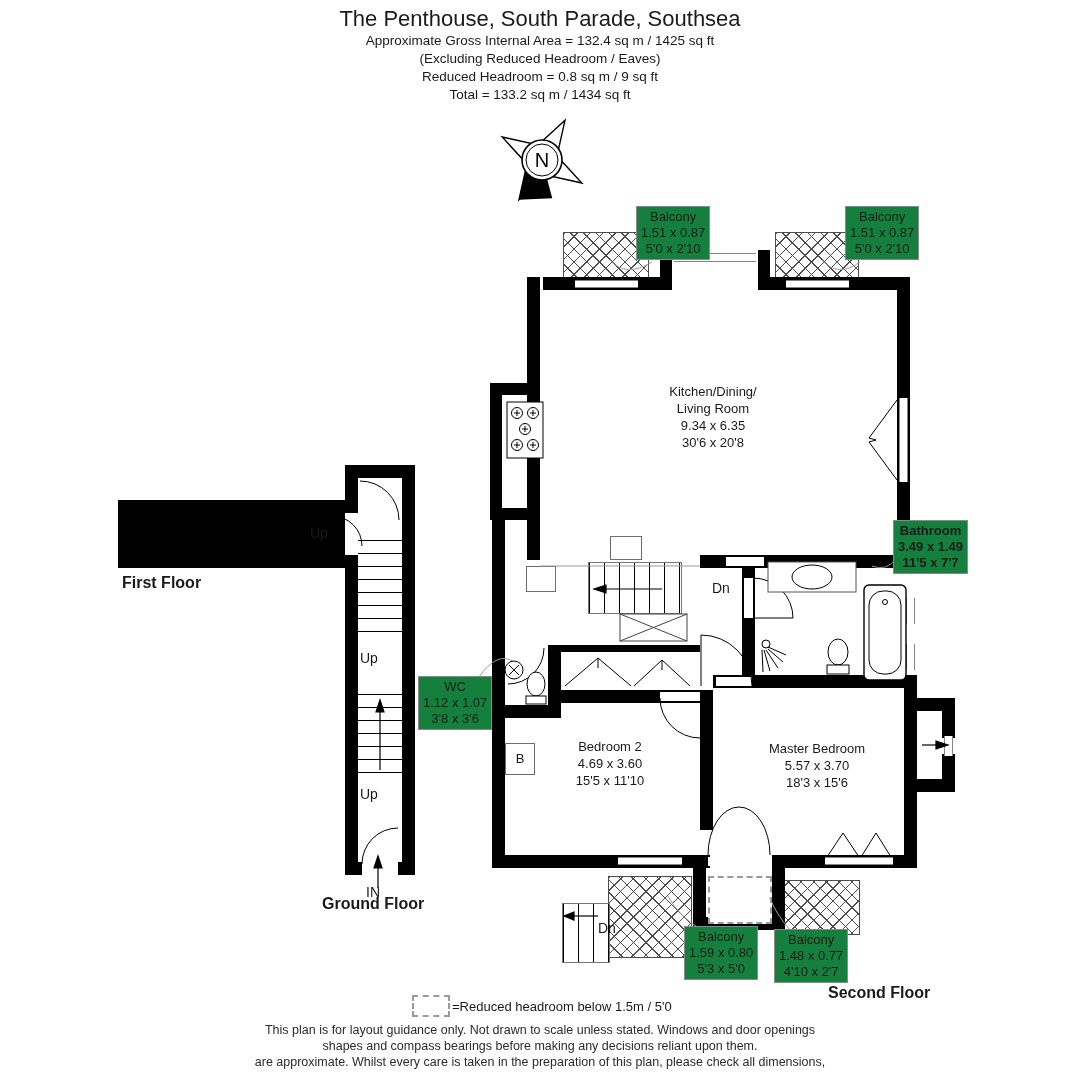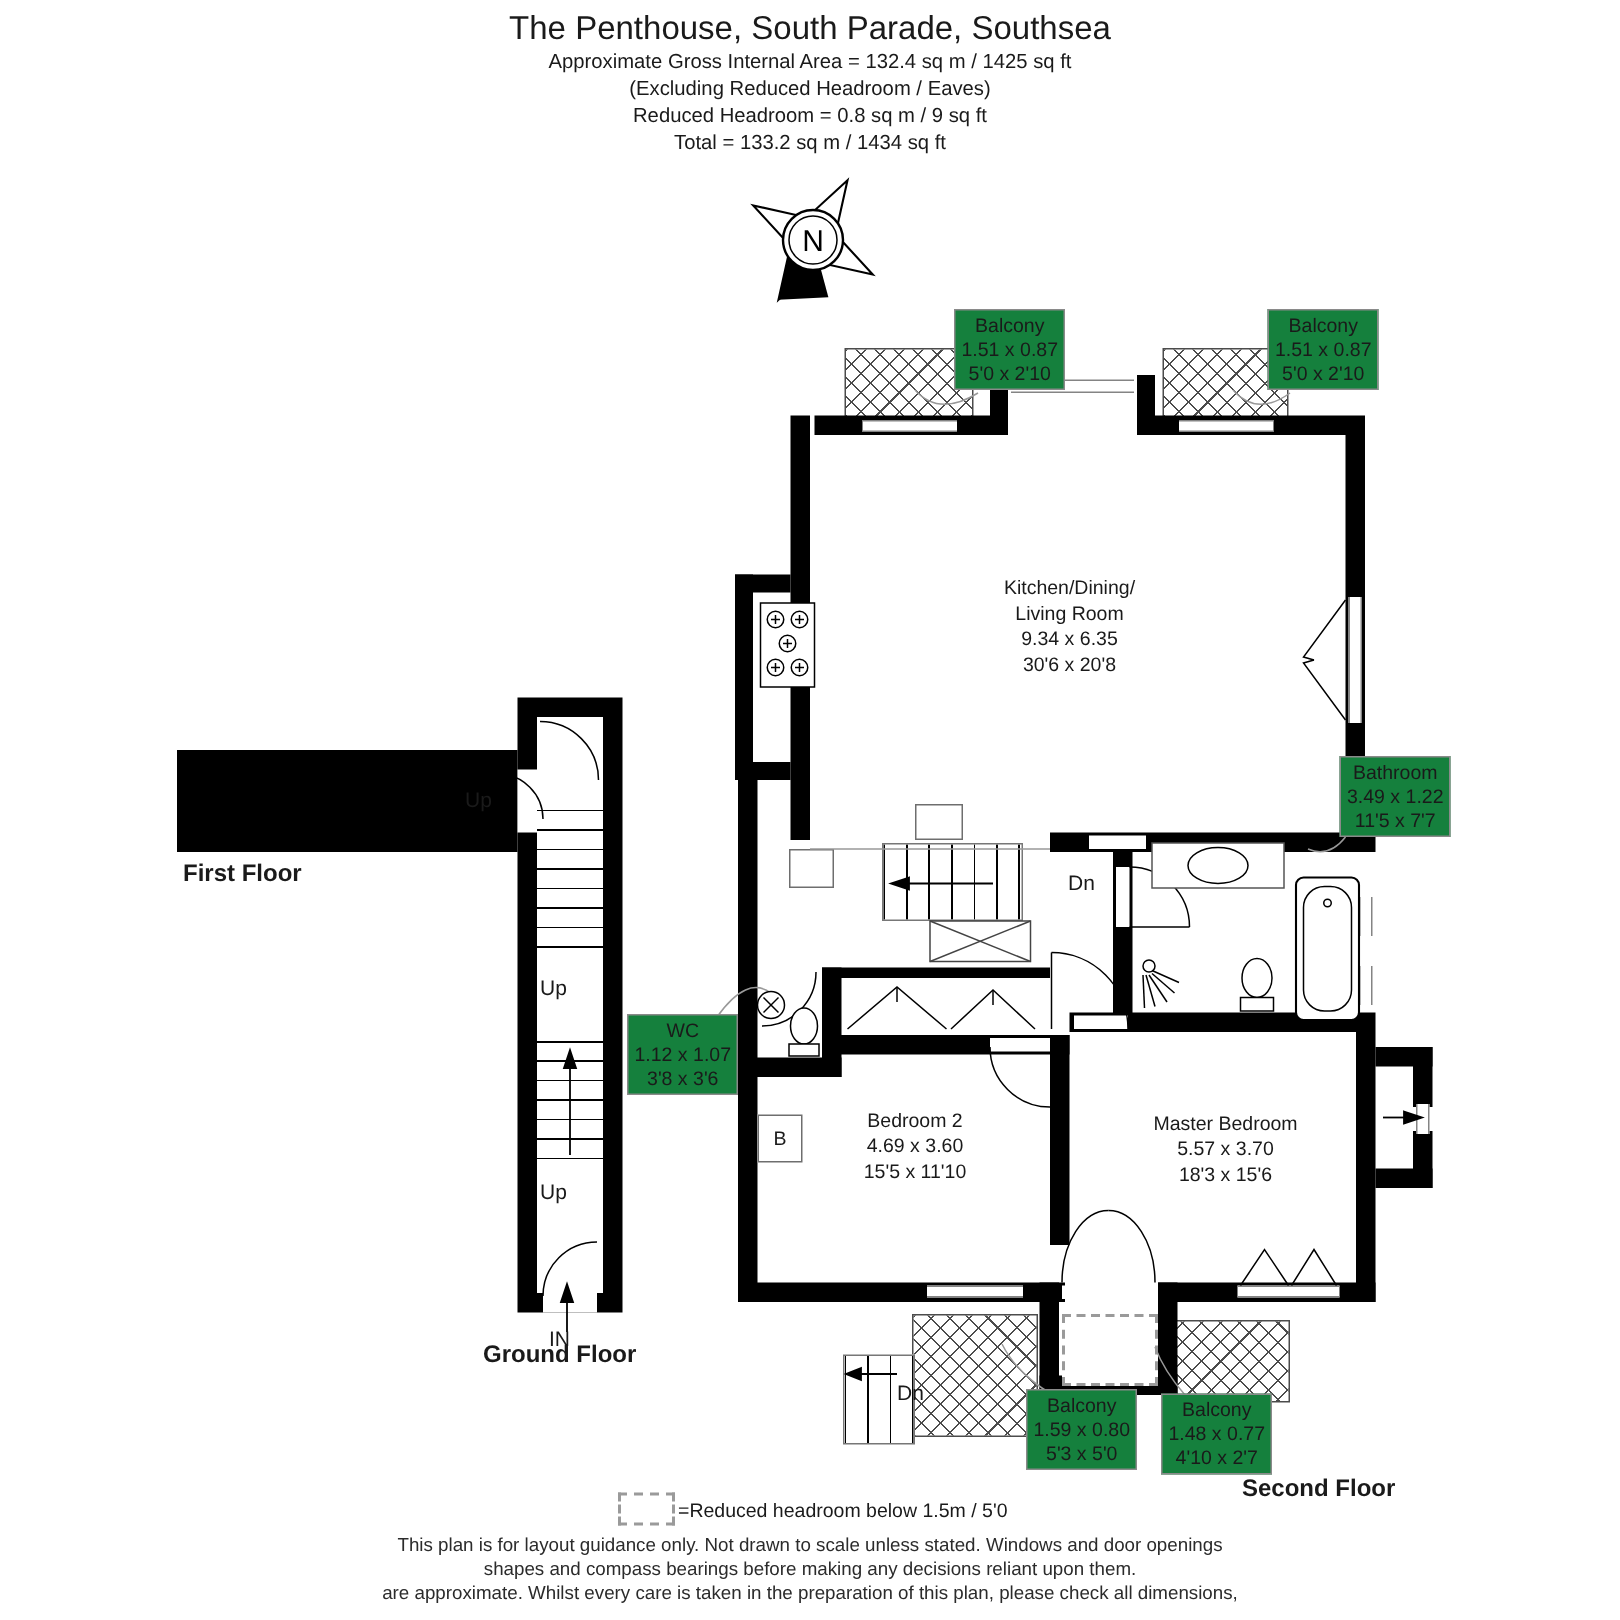--- a/index.html
+++ b/index.html
@@ -257,23 +257,23 @@
   <div class="label-box" style="left:636px;top:206px;">
     <span>Balcony</span>
     <span>1.51 x 0.87</span>
     <span>5'0 x 2'10</span>
   </div>
   <div class="label-box" style="left:845px;top:206px;">
     <span>Balcony</span>
     <span>1.51 x 0.87</span>
     <span>5'0 x 2'10</span>
   </div>
-  <div class="label-box" style="left:893px;top:504px;">
+  <div class="label-box" style="left:893px;top:520px;font-weight:bold;">
     <span>Bathroom</span>
-    <span>3.49 x 1.22</span>
+    <span>3.49 x 1.49</span>
     <span>11'5 x 7'7</span>
   </div>
   <div class="label-box" style="left:418px;top:676px;">
     <span>WC</span>
     <span>1.12 x 1.07</span>
     <span>3'8 x 3'6</span>
   </div>
   <div class="label-box" style="left:684px;top:926px;">
     <span>Balcony</span>
     <span>1.59 x 0.80</span>

